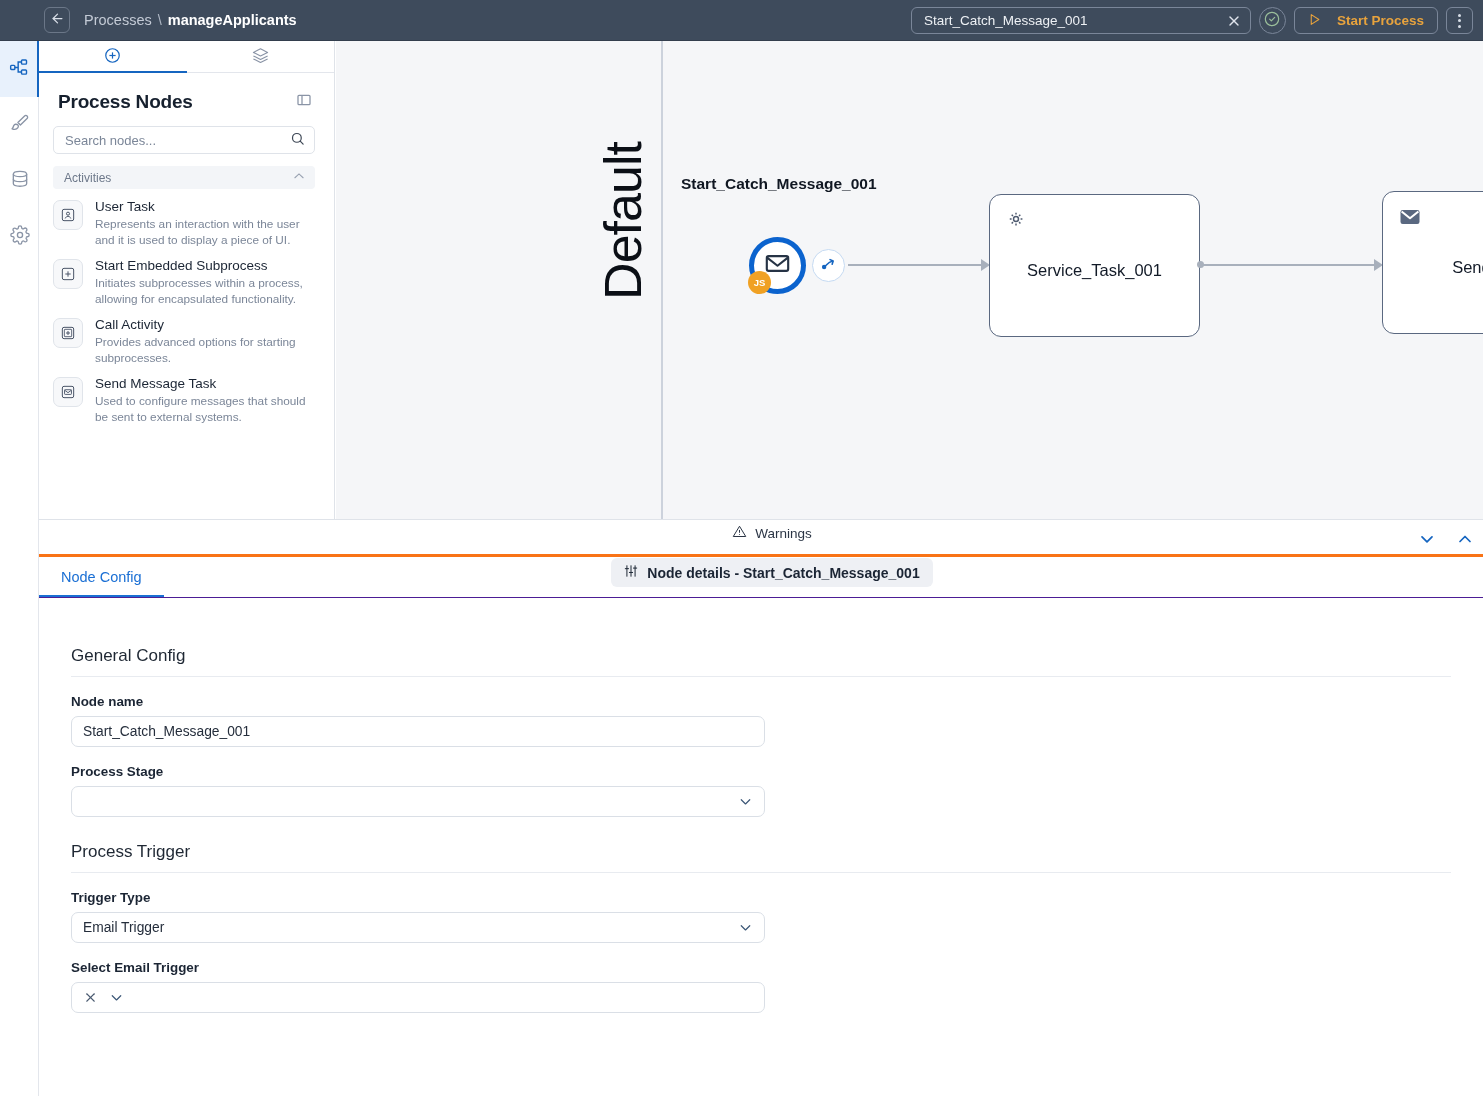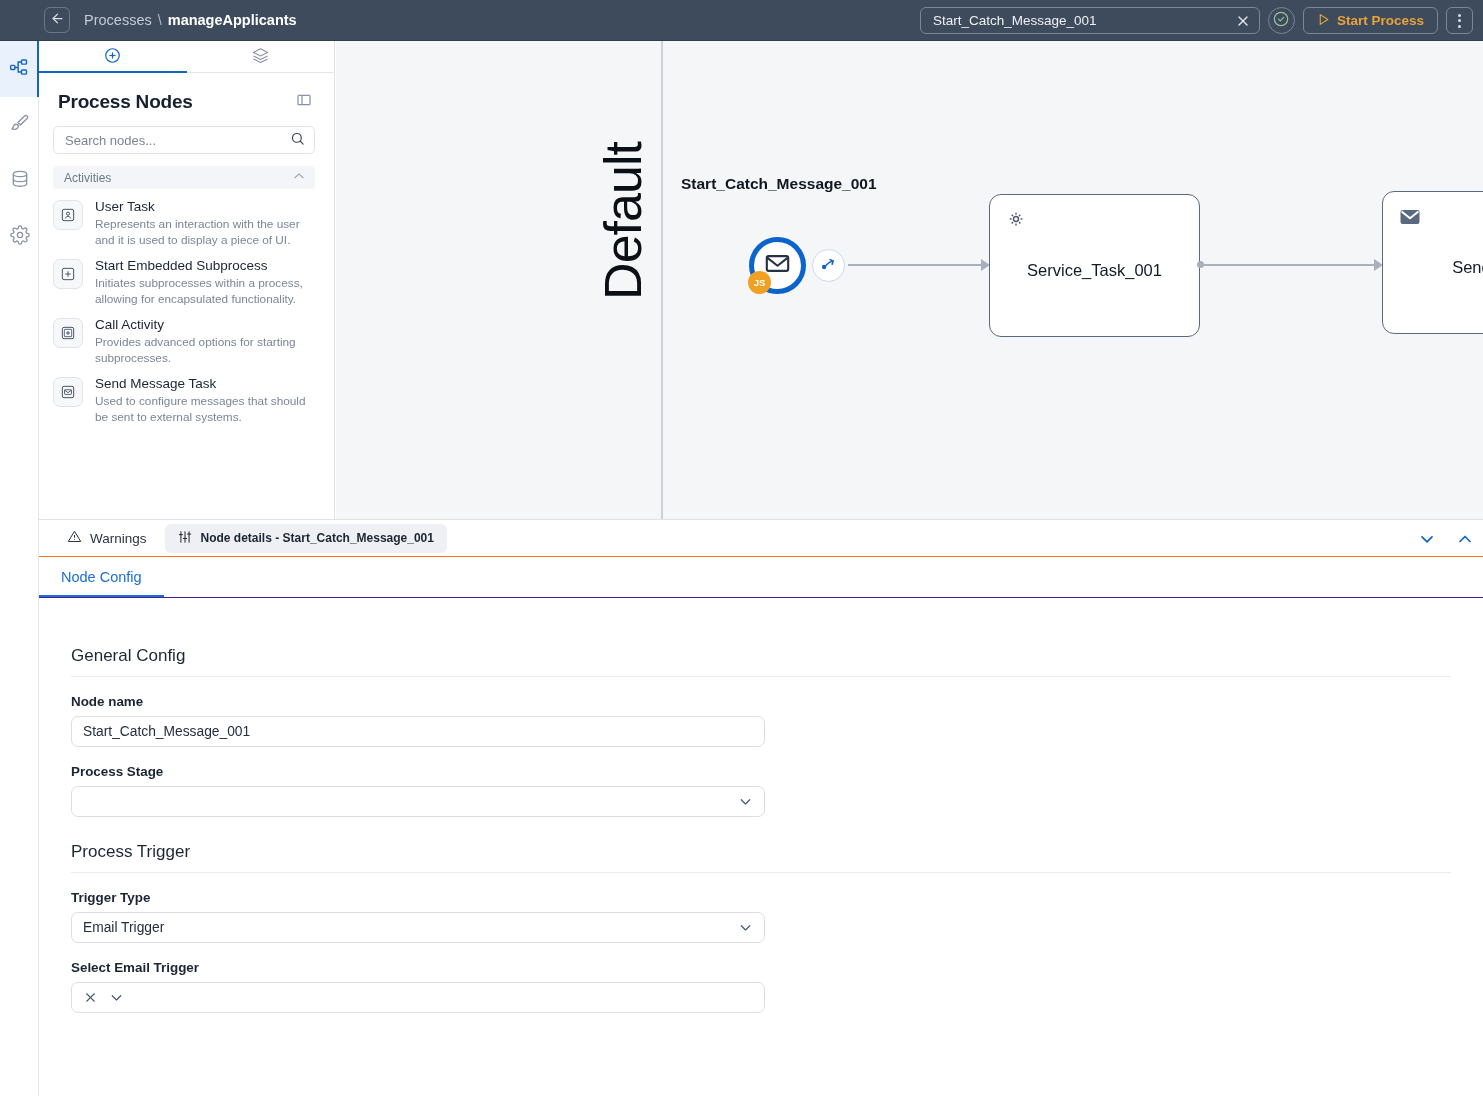--- a/index.html
+++ b/index.html
@@ -40,21 +40,21 @@
   .name-field input {
     flex: 1; background: transparent; border: none; outline: none;
     color: #eef1f5; font-size: 13.5px; font-family: "Liberation Sans", sans-serif;
   }
   .icon-btn-round {
     width: 27px; height: 27px; border: 1px solid #7a8699; border-radius: 50%;
     display: flex; align-items: center; justify-content: center; cursor: pointer;
   }
   .start-process {
     height: 27px; border: 1px solid #7a8699; border-radius: 6px;
-    display: flex; align-items: center; gap: 7px; padding: 0 13px;
+    display: flex; align-items: center; gap: 16px; padding: 0 13px;
     color: #e8a33d; font-size: 13.5px; font-weight: bold; cursor: pointer;
     white-space: nowrap;
   }
   .kebab-btn {
     width: 27px; height: 27px; border: 1px solid #7a8699; border-radius: 6px;
     display: flex; flex-direction: column; align-items: center; justify-content: center;
     gap: 2.5px; cursor: pointer;
   }
   .kebab-btn i { width: 3px; height: 3px; border-radius: 50%; background: #d8dee7; display: block; }
   .x-icon { width: 16px; height: 16px; cursor: pointer; flex-shrink: 0; }
@@ -160,28 +160,28 @@
   }
   .edge-dot { position: absolute; width: 7px; height: 7px; border-radius: 50%; background: #a8b0bc; }
 
   
   .bottom {
     position: absolute; left: 39px; top: 519px; width: 1444px; height: 577px;
     background: #ffffff; border-top: 1px solid #dfe3e9;
   }
   .bottom-tabs {
     height: 37px; display: flex; align-items: center; gap: 12px; padding-left: 22px;
-    border-bottom: 1px solid #f97316; position: relative;
+    border-bottom: 3px solid #f97316; position: relative; flex-direction: column;
   }
   .warnings-tab {
     display: flex; align-items: center; gap: 8px; font-size: 13.5px; color: #2b3545;
     cursor: pointer; padding: 4px 6px; border-radius: 5px;
   }
   .node-details-tab {
-    display: flex; align-items: center; gap: 9px; font-size: 12px; font-weight: bold;
+    display: flex; align-items: flex-end; gap: 9px; font-size: 14px; font-weight: bold;
     color: #1b2534; background: #eef0f4; border-radius: 6px; padding: 6px 13px; cursor: pointer;
   }
   .bottom-tabs-right {
     position: absolute; right: 6px; top: 0; height: 37px;
     display: flex; align-items: center; gap: 18px; padding-right: 2px;
   }
   .chev-btn { color: #1565c0; cursor: pointer; display: flex; align-items: center; }
 
   .config-tabbar { height: 41px; border-bottom: 1px solid #4c1d95; display: flex; padding-left: 0; }
   .config-tab {

